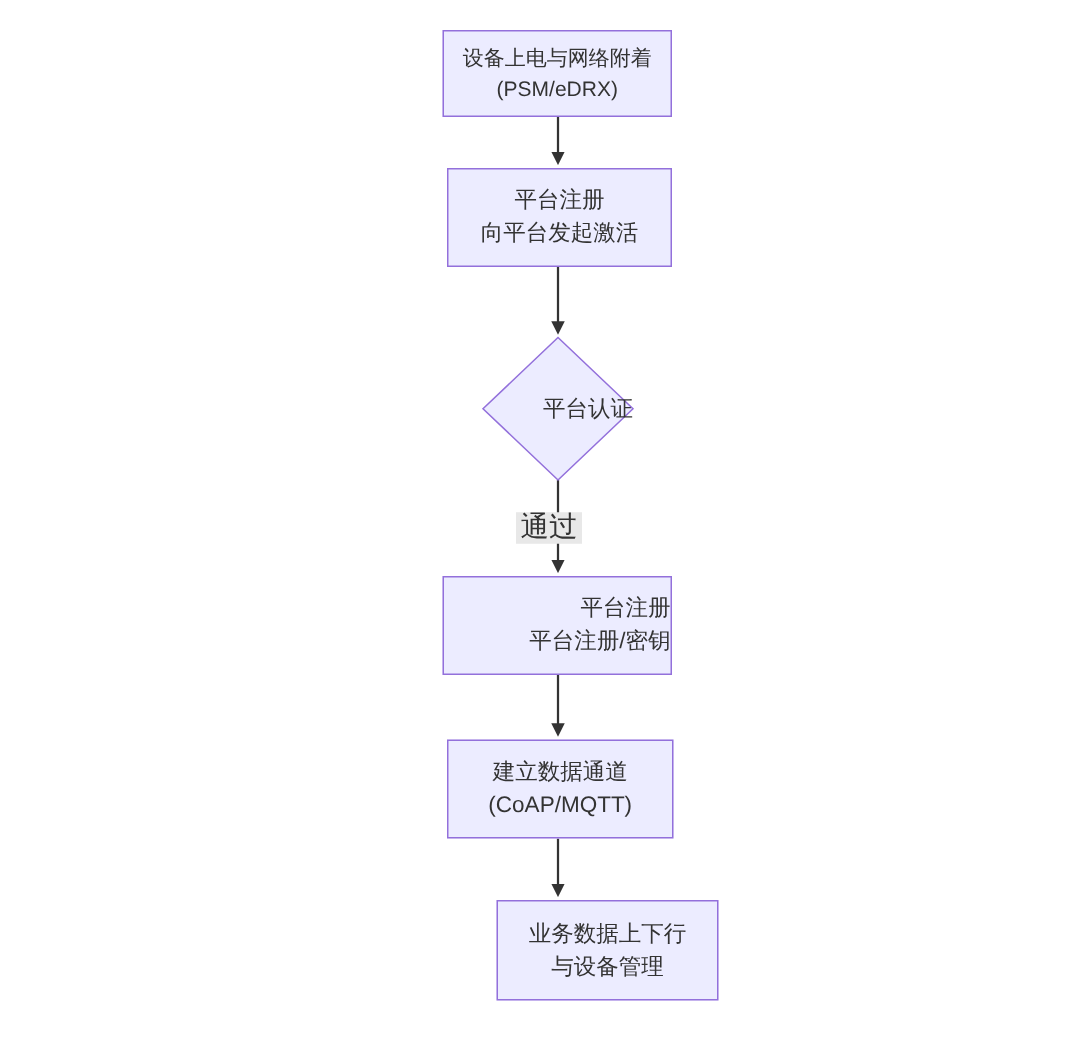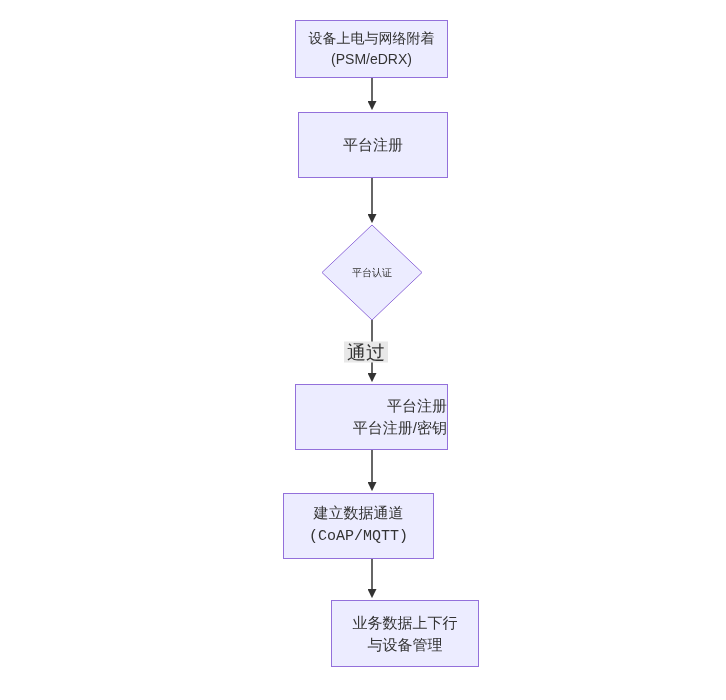--- a/index.html
+++ b/index.html
@@ -48,24 +48,24 @@
     line-height: 22px;
   }
   .node.small-text {
     font-size: 14px;
     line-height: 21px;
   }
   .diamond-label {
     position: absolute;
     display: flex;
     align-items: center;
-    justify-content: center;
+    justify-content: flex-end;
     text-align: center;
     color: var(--text, #333333);
-    font-size: 10px;
+    font-size: 15px;
     background: transparent;
     border: none;
     pointer-events: none;
   }
   .edge-label {
     position: absolute;
     transform: translate(-50%, -50%);
     background: var(--edge-label-bg, #e8e8e8);
     color: var(--text, #333333);
     font-size: 19px;
@@ -93,36 +93,37 @@
     <polygon class="diamond-shape" points="372,225 422,272.5 372,320 322,272.5"></polygon>
   </svg>
 
   <div class="node small-text" style="left:295px; top:20px; width:153px; height:58px;">
     <span>设备上电与网络附着</span>
     <span>(PSM/eDRX)</span>
   </div>
 
   <div class="node" style="left:298px; top:112px; width:150px; height:66px;">
     <span>平台注册</span>
+    <span>向平台发起激活</span>
   </div>
 
   <div class="diamond-label" style="left:322px; top:225px; width:100px; height:95px;">
     <span>平台认证</span>
   </div>
 
   <div class="edge-label" style="left:366px; top:352px;">
     <span>通过</span>
   </div>
 
   <div class="node" style="left:295px; top:384px; width:153px; height:66px;align-items:flex-end;">
     <span>平台注册</span>
     <span>平台注册/密钥</span>
   </div>
 
-  <div class="node" style="left:283px; top:493px; width:151px; height:66px;font-family:Liberation Mono, monospace;">
+  <div class="node" style="left:298px; top:493px; width:151px; height:66px;">
     <span>建立数据通道</span>
     <span>(CoAP/MQTT)</span>
   </div>
 
   <div class="node" style="left:299px; top:600px; width:148px; height:67px;margin-left:32px;">
     <span>业务数据上下行</span>
     <span>与设备管理</span>
   </div>
 
 </div>

